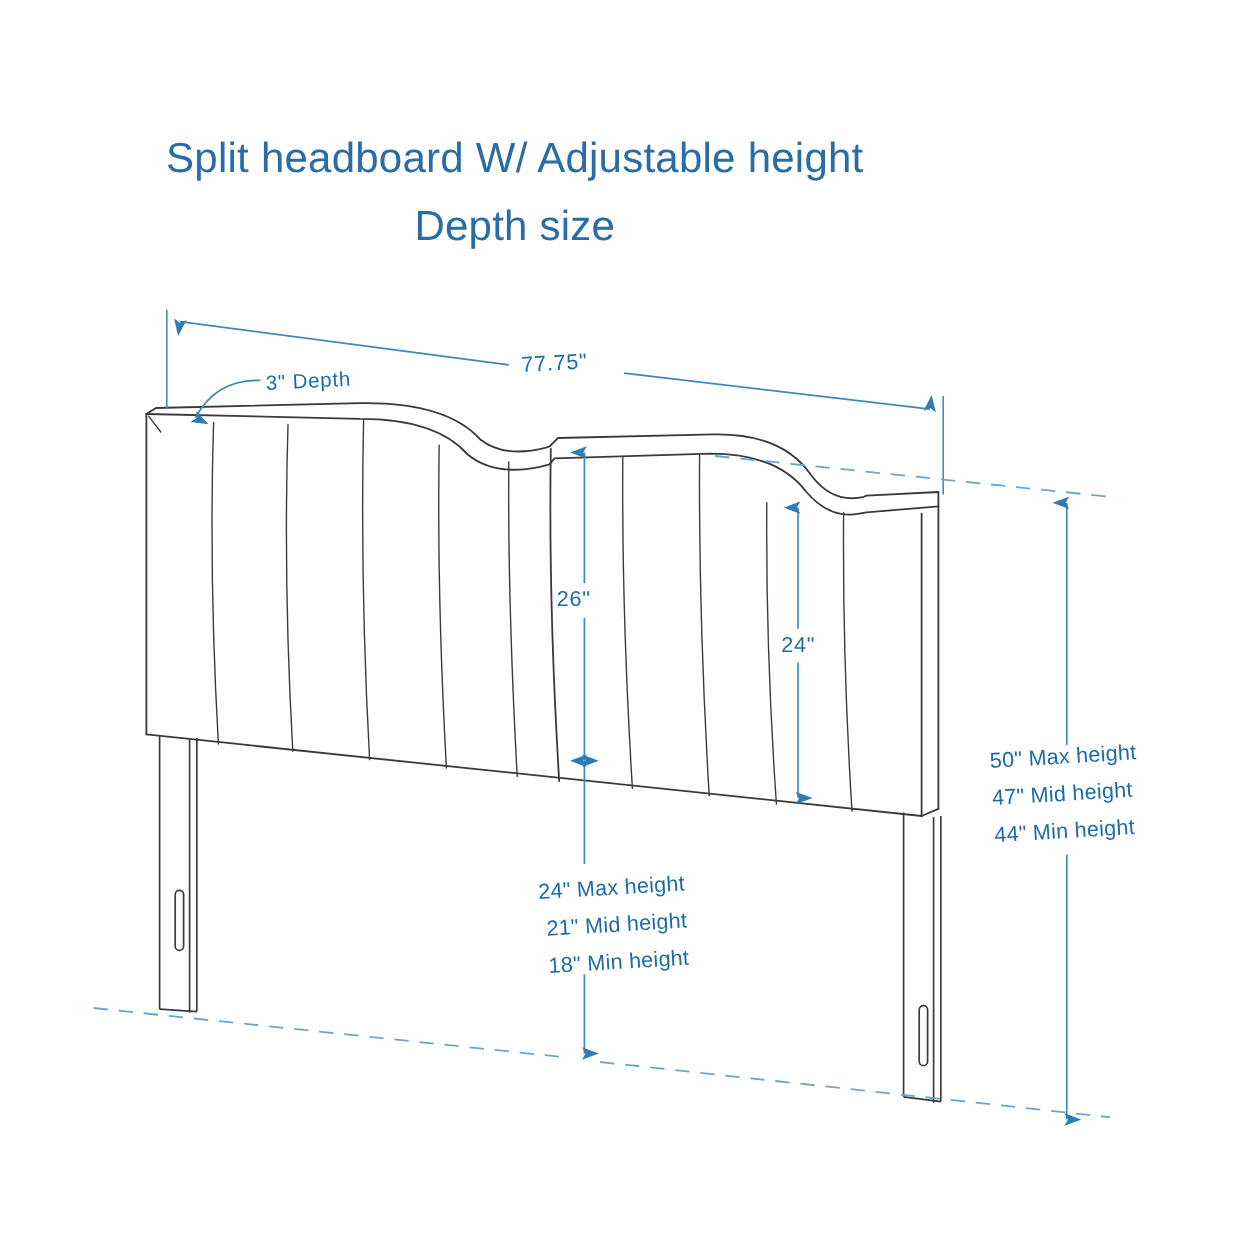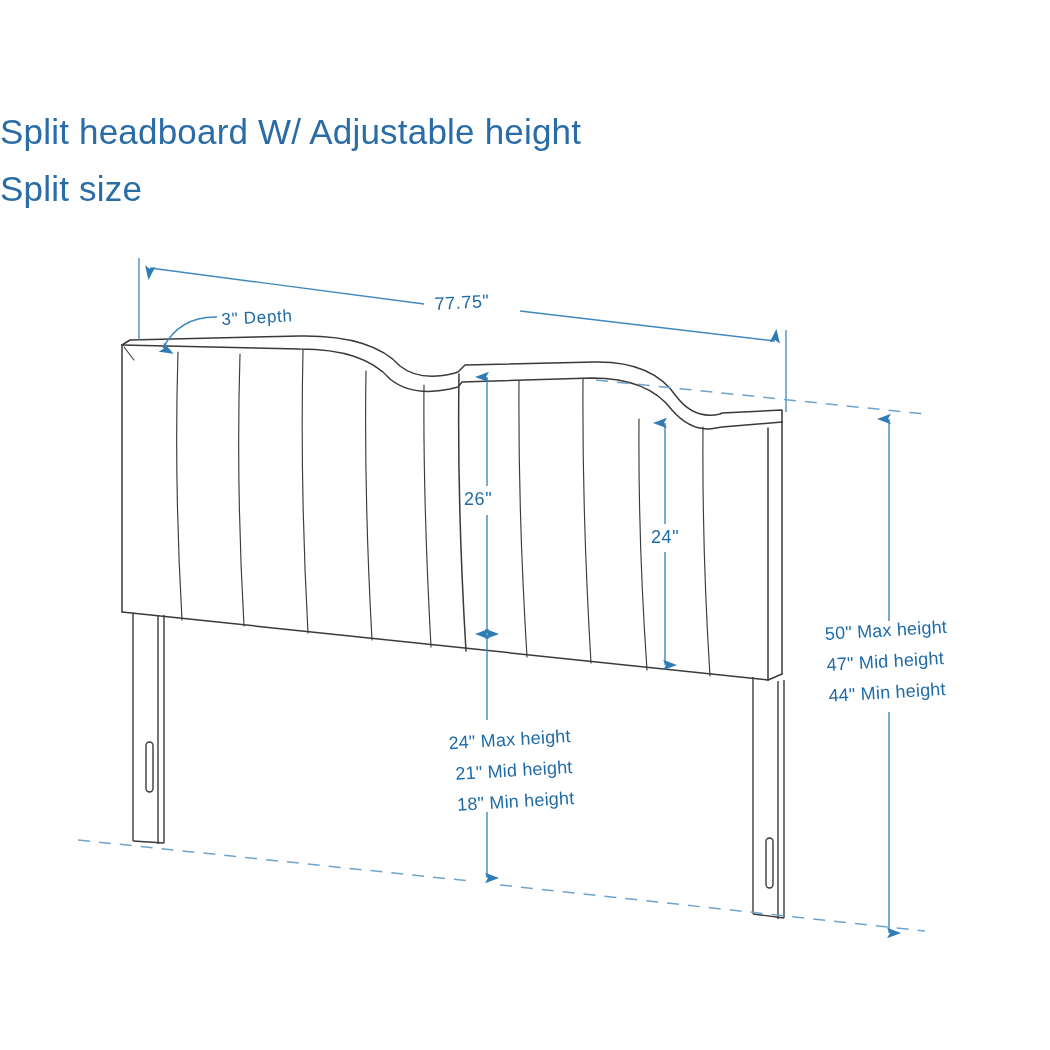--- a/index.html
+++ b/index.html
@@ -23,20 +23,21 @@
     left: 0;
     top: 0;
     width: 1050px;
     height: 1050px;
   }
   .title-block {
     position: absolute;
     left: 0;
     top: 104px;
     width: 858px;
+    text-align: center;
     pointer-events: none;
   }
   .title-line {
     font-family: "Liberation Sans", sans-serif;
     font-size: 35px;
     font-weight: 400;
     letter-spacing: 0.2px;
     line-height: 1.62;
     color: #2a6ca5;
     white-space: nowrap;
@@ -235,21 +236,21 @@
       <path d="M596 380 L925 414" stroke-dasharray="12 9"></path>
 
       <path d="M78 840 L470 881" stroke-dasharray="12 9"></path>
 
       <path d="M500 885 L925 931" stroke-dasharray="12 9"></path>
     </g>
   </svg>
 
   <div class="title-block">
     <div class="title-line">Split headboard W/ Adjustable height</div>
-    <div class="title-line">Split size</div>
+    <div class="title-line">Depth size</div>
   </div>
 
   <div class="dim-text dim-77">77.75"</div>
 
   <div class="dim-text dim-depth">3" Depth</div>
 
   <div class="dim-text dim-26">26"</div>
 
   <div class="dim-text dim-24">24"</div>
 

